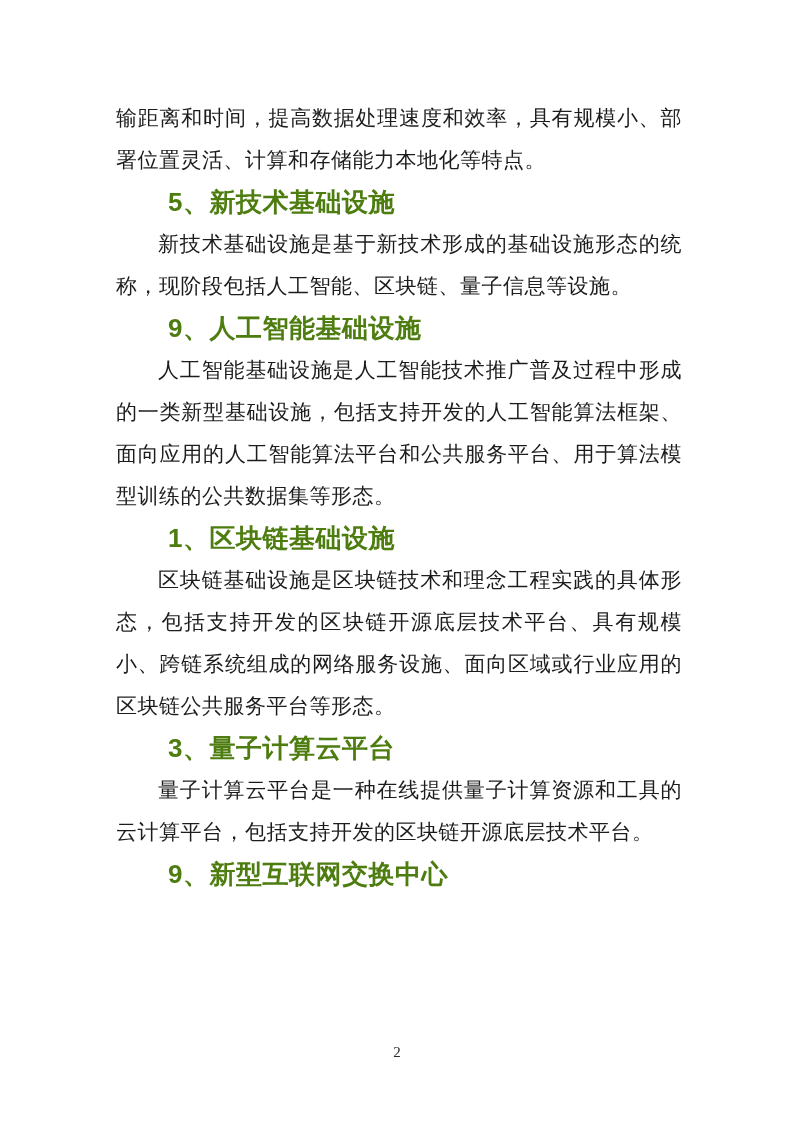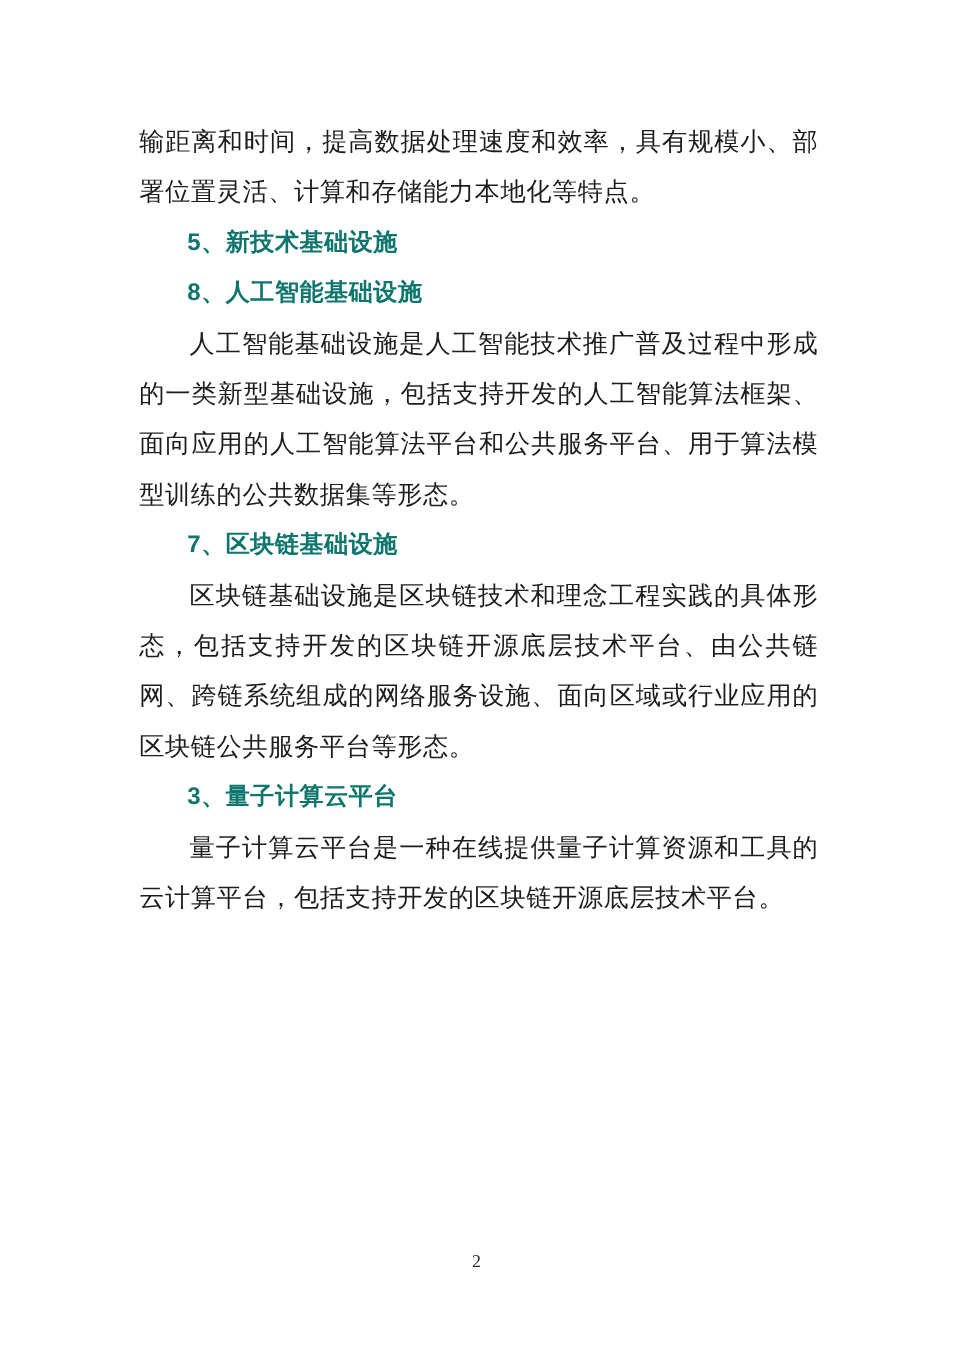--- a/index.html
+++ b/index.html
@@ -36,25 +36,25 @@
     margin: 0;
     text-indent: 2em;
   }
   p.body-para.continuation {
     text-indent: 0;
   }
   h2.section-heading {
     margin: 0;
     font-family: "Liberation Sans", "DejaVu Sans", sans-serif;
     font-weight: 700;
-    font-size: 20px;
+    font-size: 26px;
     line-height: 42px;
     text-indent: 2em;
     letter-spacing: 0.5px;
-    color: #0f766e;
+    color: #4d7c0f;
   }
   .page-number {
     position: absolute;
     bottom: 62px;
     left: 0;
     width: 794px;
     text-align: center;
     font-size: 15px;
     color: #2b2b2b;
     letter-spacing: 0;
@@ -62,30 +62,32 @@
 </style>
 </head>
 <body>
 
 <div class="page">
   <div class="textblock">
     <p class="body-para continuation">输距离和时间，提高数据处理速度和效率，具有规模小、部署位置灵活、计算和存储能力本地化等特点。</p>
 
     <h2 class="section-heading">5、新技术基础设施</h2>
 
+    <p class="body-para">新技术基础设施是基于新技术形成的基础设施形态的统称，现阶段包括人工智能、区块链、量子信息等设施。</p>
 
-    <h2 class="section-heading">8、人工智能基础设施</h2>
+    <h2 class="section-heading">9、人工智能基础设施</h2>
 
     <p class="body-para">人工智能基础设施是人工智能技术推广普及过程中形成的一类新型基础设施，包括支持开发的人工智能算法框架、面向应用的人工智能算法平台和公共服务平台、用于算法模型训练的公共数据集等形态。</p>
 
-    <h2 class="section-heading">7、区块链基础设施</h2>
+    <h2 class="section-heading">1、区块链基础设施</h2>
 
-    <p class="body-para">区块链基础设施是区块链技术和理念工程实践的具体形态，包括支持开发的区块链开源底层技术平台、由公共链网、跨链系统组成的网络服务设施、面向区域或行业应用的区块链公共服务平台等形态。</p>
+    <p class="body-para">区块链基础设施是区块链技术和理念工程实践的具体形态，包括支持开发的区块链开源底层技术平台、具有规模小、跨链系统组成的网络服务设施、面向区域或行业应用的区块链公共服务平台等形态。</p>
 
     <h2 class="section-heading">3、量子计算云平台</h2>
 
     <p class="body-para">量子计算云平台是一种在线提供量子计算资源和工具的云计算平台，包括支持开发的区块链开源底层技术平台。</p>
 
+    <h2 class="section-heading">9、新型互联网交换中心</h2>
 
   </div>
 
   <div class="page-number">2</div>
 </div>
 
 </body></html>

